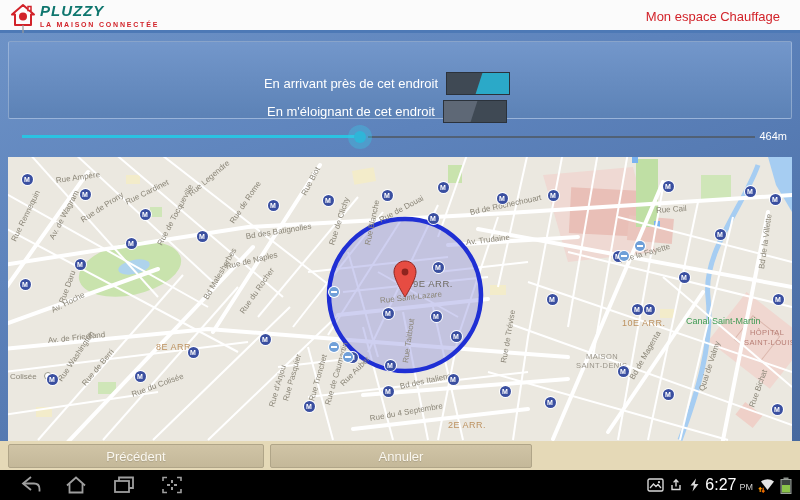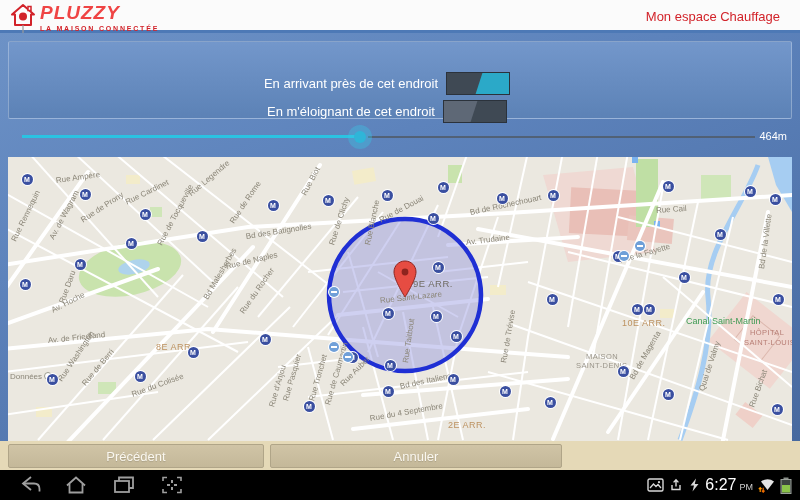--- a/index.html
+++ b/index.html
@@ -4,21 +4,21 @@
 <style>
   html,body{margin:0;padding:0;background:#222;}
   .screen{position:relative;width:800px;height:500px;overflow:hidden;
     font-family:"Liberation Sans",sans-serif;background:#fbfbfb;}
 
   
   .header{position:absolute;top:0;left:0;width:800px;height:30px;background:#fbfbfb;
     border-bottom:3px solid #4d79b6;}
   .logo{position:absolute;left:9px;top:2px;}
   .brand{position:absolute;left:40px;top:3px;line-height:1;}
-  .brand-name{font-style:italic;font-weight:bold;font-size:19px;color:#ef4444;letter-spacing:1px;}
+  .brand-name{font-style:italic;font-weight:bold;font-size:15px;color:#0f766e;letter-spacing:1px;}
   .brand-sub{font-size:7px;font-weight:bold;color:#d2232a;letter-spacing:1.8px;margin-top:3px;}
   .page-title{position:absolute;right:20px;top:9px;font-size:13px;color:#d2232a;}
 
   
   .panel-bg{position:absolute;top:33px;left:0;width:800px;height:408px;
     background:linear-gradient(160deg,#6d92c6 0%,#5d83bc 35%,#47699f 100%);}
   .alert-card{position:absolute;top:8px;left:8px;right:8px;height:76px;border-radius:2px;
     background:linear-gradient(180deg,#7397cb 0%,#5c82b6 100%);
     border:1px solid rgba(255,255,255,0.28);}
   .alert-title{position:absolute;top:10px;left:0;width:100%;text-align:center;
@@ -65,21 +65,21 @@
     box-shadow:0 0 0 1px #fff;}
   .ri::after{content:"";position:absolute;left:2px;right:2px;top:4px;height:2px;background:#fff;}
   .attribution{position:absolute;right:5px;bottom:3px;font-size:8.5px;color:#55524a;}
 
   
   .footer{position:absolute;top:441px;left:0;width:800px;height:29px;background:#e5d9b7;}
   .fbtn{position:absolute;top:3px;height:24px;line-height:24px;text-align:center;
     background:linear-gradient(180deg,#d0c4a6,#c4b899);border:1px solid #b0a588;border-radius:2px;
     color:#faf7ef;font-size:13px;text-shadow:0 1px 1px rgba(0,0,0,0.15);box-sizing:border-box;cursor:pointer;}
   .fbtn.prev{left:8px;width:256px;}
-  .fbtn.cancel{left:270px;width:292px;}
+  .fbtn.cancel{left:270px;width:262px;}
   .fbtn.next{left:534px;width:258px;}
 
   
   .navbar{position:absolute;top:470px;left:0;width:800px;height:30px;background:#000;}
   .nav-ic{position:absolute;top:5px;width:24px;height:20px;}
   .status{position:absolute;right:8px;top:0;height:30px;display:flex;align-items:center;gap:5px;}
   .time{color:#fff;font-size:16px;}
   .mer{color:#cfcfcf;font-size:9px;margin-left:-2px;margin-top:4px;}
 </style>
 </head>
@@ -234,21 +234,21 @@
           <span class="ml ml-s" style="left: 218px; top: 106px; transform: rotate(-13deg);">Rue de Naples</span>
           <span class="ml ml-s" style="left: 74px; top: 60px; transform: rotate(-33deg);">Rue de Prony</span>
           <span class="ml ml-s" style="left: 6px; top: 80px; transform: rotate(-64deg);">Rue Rennequin</span>
           <span class="ml ml-s" style="left: 54px; top: 142px; transform: rotate(-70deg);">Rue Daru</span>
           <span class="ml ml-s" style="left: 198px; top: 138px; transform: rotate(-60deg);">Bd Malesherbes</span>
           <span class="ml ml-s" style="left: 44px; top: 150px; transform: rotate(-27deg);">Av. Hoche</span>
           <span class="ml ml-s" style="left: 40px; top: 180px; transform: rotate(-6deg);">Av. de Friedland</span>
           <span class="ml ml-arr" style="left: 148px; top: 186px;">8E ARR.</span>
           <span class="ml ml-s" style="left: 52px; top: 220px; transform: rotate(-56deg);">Rue Washington</span>
           <span class="ml ml-s" style="left: 76px; top: 224px; transform: rotate(-50deg);">Rue de Berri</span>
-          <span class="ml ml-s" style="left: 2px; top: 216px;">Données</span>
+          <span class="ml ml-s" style="left: 2px; top: 216px;">Colisée</span>
           <span class="ml ml-s" style="left: 124px; top: 234px; transform: rotate(-20deg);">Rue du Colisée</span>
           <span class="ml ml-s" style="left: 234px; top: 152px; transform: rotate(-55deg);">Rue du Rocher</span>
           <span class="ml ml-s" style="left: 296px; top: 34px; transform: rotate(-62deg);">Rue Biot</span>
           <span class="ml ml-s" style="left: 324px; top: 84px; transform: rotate(-72deg);">Rue de Clichy</span>
           <span class="ml ml-s" style="left: 360px; top: 84px; transform: rotate(-78deg);">Rue Blanche</span>
           <span class="ml ml-s" style="left: 372px; top: 60px; transform: rotate(-28deg);">Rue de Douai</span>
           <span class="ml ml-s" style="left: 462px; top: 52px; transform: rotate(-12deg);">Bd de Rochechouart</span>
           <span class="ml ml-s" style="left: 458px; top: 82px; transform: rotate(-7deg);">Av. Trudaine</span>
           <span class="ml ml-arr9" style="left: 405px; top: 122px;">9E ARR.</span>
           <span class="ml ml-s" style="left: 372px; top: 140px; transform: rotate(-6deg);">Rue Saint-Lazare</span>

